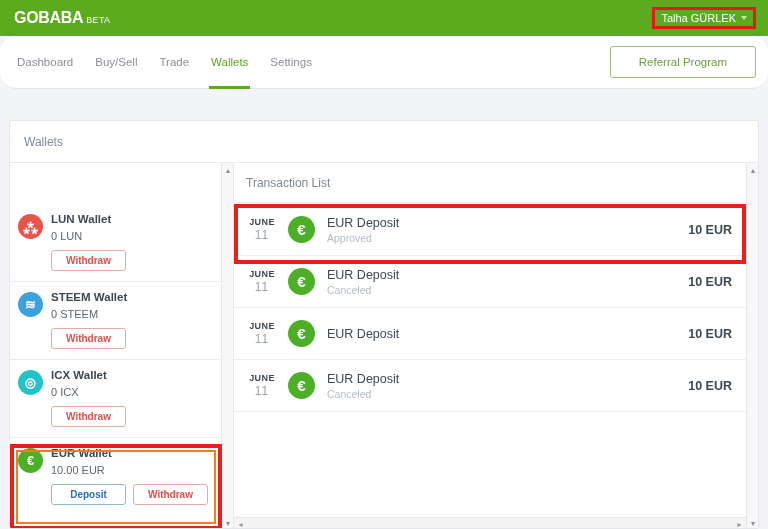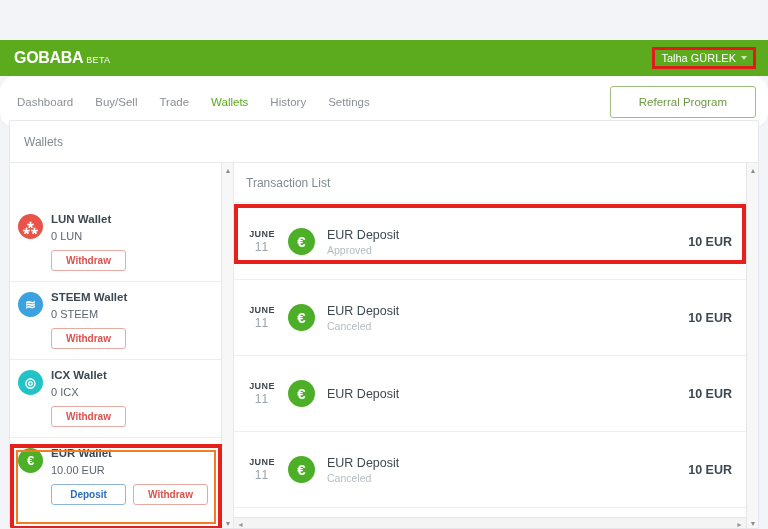--- a/index.html
+++ b/index.html
@@ -12,21 +12,20 @@
 
   
   .topbar {
     height: 36px;
     background: #5caa1e;
     display: flex;
     align-items: center;
     justify-content: space-between;
     padding: 0 10px 0 14px;
     position: relative;
-    margin-top: 40px;
   }
   .logo-wrap { display: flex; align-items: baseline; gap: 3px; }
   .logo-main {
     color: #ffffff;
     font-weight: bold;
     font-size: 16px;
     letter-spacing: -0.3px;
   }
   .logo-beta {
     color: #ffffff;
@@ -190,21 +189,21 @@
     font-size: 12px;
     color: #7f8a93;
     border-bottom: 1px solid #eceff1;
   }
   .tx-scroll {
     position: absolute;
     top: 41px; left: 0; right: 12px; bottom: 14px;
     overflow: hidden;
   }
   .tx-row {
-    height: 76px;
+    height: 52px;
     display: flex;
     align-items: center;
     padding: 0 14px 0 10px;
     border-bottom: 1px solid #eceff1;
     position: relative;
     background: #fff;
   }
   .tx-date {
     width: 36px;
     text-align: center;
@@ -286,23 +285,20 @@
     <div class="nav-item">
       <span>Buy/Sell</span>
     </div>
     <div class="nav-item">
       <span>Trade</span>
     </div>
     <div class="nav-item active">
       <span>Wallets</span>
     </div>
     <div class="nav-item">
-      <span>History</span>
-    </div>
-    <div class="nav-item">
       <span>Settings</span>
     </div>
   </div>
   <div class="referral-btn">Referral Program</div>
 </div>
 
 <div class="card">
 
   <div class="card-head">
     <span>Wallets</span>

